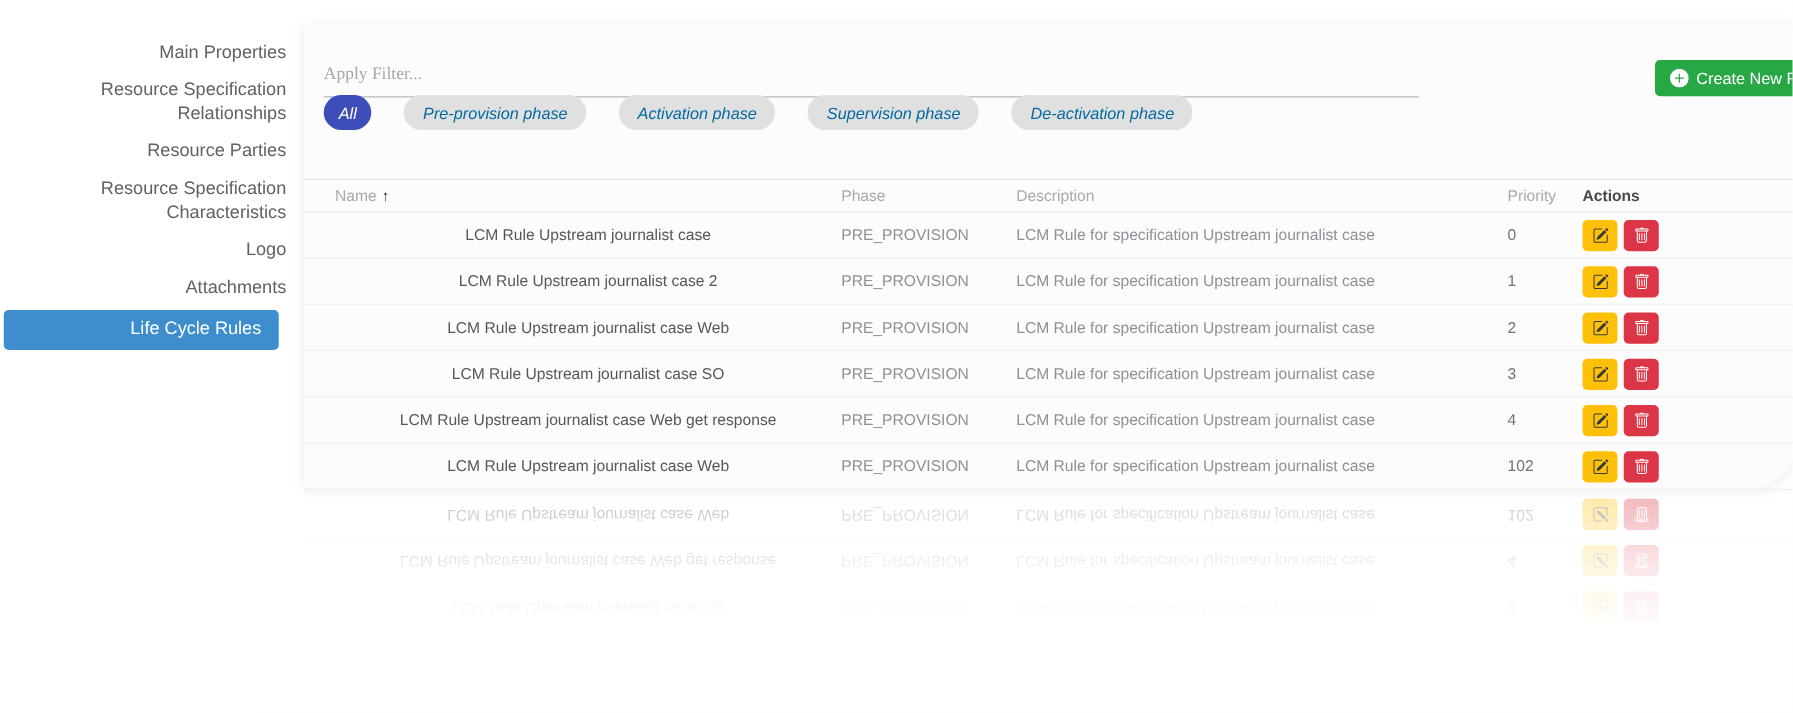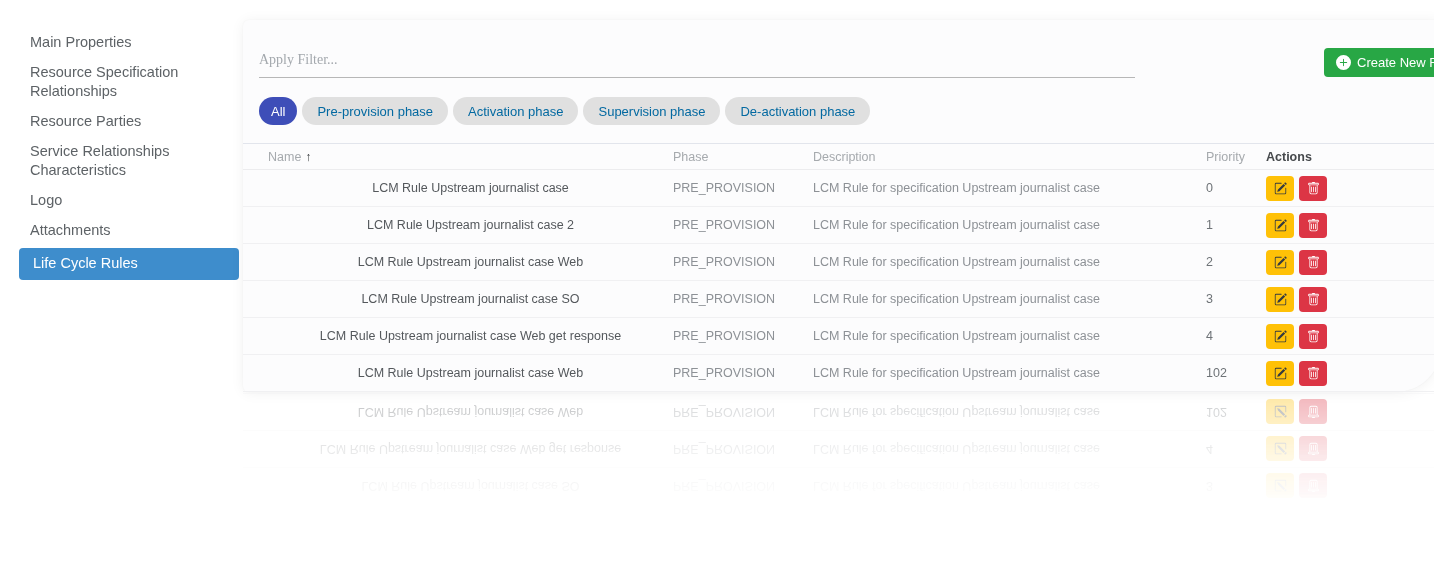--- a/index.html
+++ b/index.html
@@ -5,21 +5,21 @@
   * { box-sizing: border-box; margin: 0; padding: 0; }
   html, body { width: 1434px; height: 570px; overflow: hidden; }
   body {
     position: relative;
     background: #ffffff;
     font-family: "Liberation Sans", sans-serif;
     color: #55595c;
   }
 
   
-  .sidebar { position: absolute; left: 16px; top: 28px; width: 243px; }
+  .sidebar { position: absolute; left: 0; top: 28px; width: 243px; text-align: right; }
   .side-item {
     padding: 5px 14px 6px 14px;
     font-size: 14.5px;
     line-height: 19px;
     color: #5d6266;
     cursor: pointer;
   }
   .side-item.active {
     background: var(--sidebar-active, #3e8dcc);
     color: #ffffff;
@@ -57,21 +57,21 @@
     background: var(--create-button, #28a745);
     color: #fff; border: none; border-radius: 4px;
     font-family: "Liberation Sans", sans-serif;
     font-size: 13px;
     padding: 0 12px;
     white-space: nowrap;
     cursor: pointer;
   }
   .create-btn svg { display: block; }
 
-  .chips { position: absolute; left: 16px; top: 77px; display: flex; gap: 5px; }
+  .chips { position: absolute; left: 16px; top: 56px; display: flex; gap: 26px; font-style: italic; }
   .chip {
     height: 28px;
     display: flex; align-items: center;
     background: #e0e0e0;
     color: #0369a1;
     border-radius: 16px;
     font-size: 13px;
     padding: 0 15px;
     cursor: pointer;
   }
@@ -128,21 +128,21 @@
   }
   .reflection .flip { transform: scaleY(-1); }
 </style>
 </head>
 <body>
 
 <nav class="sidebar">
   <div class="side-item">Main Properties</div>
   <div class="side-item">Resource Specification Relationships</div>
   <div class="side-item">Resource Parties</div>
-  <div class="side-item">Service Relationships Characteristics</div>
+  <div class="side-item">Resource Specification Characteristics</div>
   <div class="side-item">Logo</div>
   <div class="side-item">Attachments</div>
   <div class="side-item active">Life Cycle Rules</div>
 </nav>
 
 <section class="card">
 
   <input class="filter-input" type="text" placeholder="Apply Filter..." style="">
 
   <button class="create-btn">

